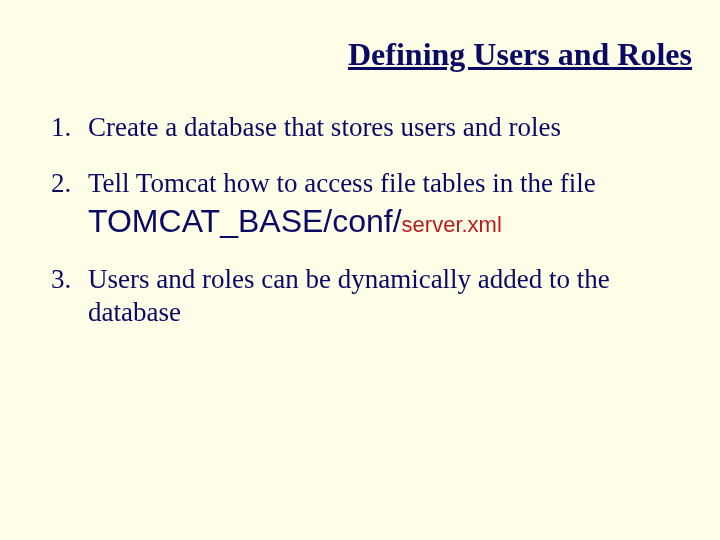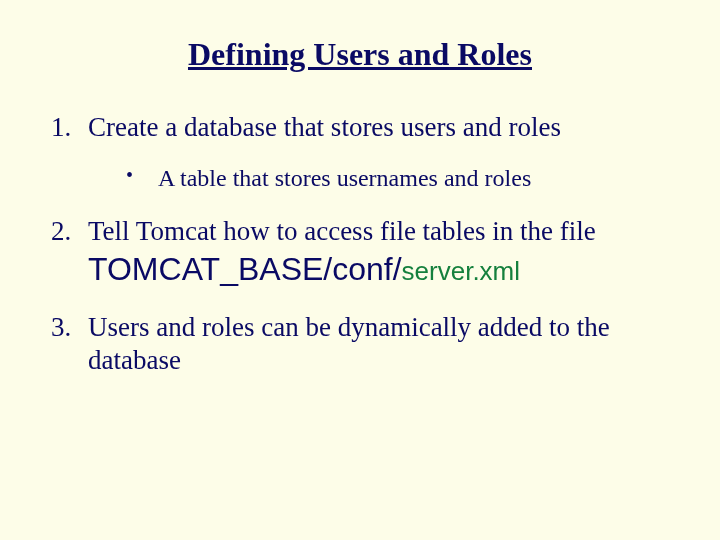--- a/index.html
+++ b/index.html
@@ -11,21 +11,21 @@
     font-family: "Times New Roman", Times, serif;
     color: #0a0a64;
   }
   .slide {
     width: 720px;
     height: 540px;
     box-sizing: border-box;
     padding: 30px 28px 30px 28px;
   }
   .title {
-    text-align: center;
+    text-align: right;
     font-size: 32px;
     font-weight: bold;
     text-decoration: underline;
     margin-bottom: 38px;
     margin-top: 6px;
   }
   ol.main-list {
     margin: 12px;
     padding-left: 38px;
     font-size: 27px;
@@ -53,39 +53,36 @@
     top: 0;
     font-size: 20px;
     color: #0a0a64;
   }
   .path-text {
     font-family: Arial, Helvetica, sans-serif;
     font-size: 32px;
   }
   .path-red {
     font-family: Arial, Helvetica, sans-serif;
-    font-size: 26px;
-    color: #15803d;
+    font-size: 22px;
+    color: #b91c1c;
   }
 </style>
 </head>
 <body>
 
 <div class="slide">
 
   <div class="title">Defining Users and Roles</div>
 
   <ol class="main-list">
 
     <li>
       <span>Create a database that stores users and roles</span>
       <ul class="sub-list">
-        <li>
-          <span>A table that stores usernames and roles</span>
-        </li>
       </ul>
     </li>
 
     <li>
       <span>Tell Tomcat how to access file tables in the file </span><span class="path-text">TOMCAT_BASE/conf/</span><span class="path-red">server.xml</span>
     </li>
 
     <li>
       <span>Users and roles can be dynamically added to the database</span>
     </li>

